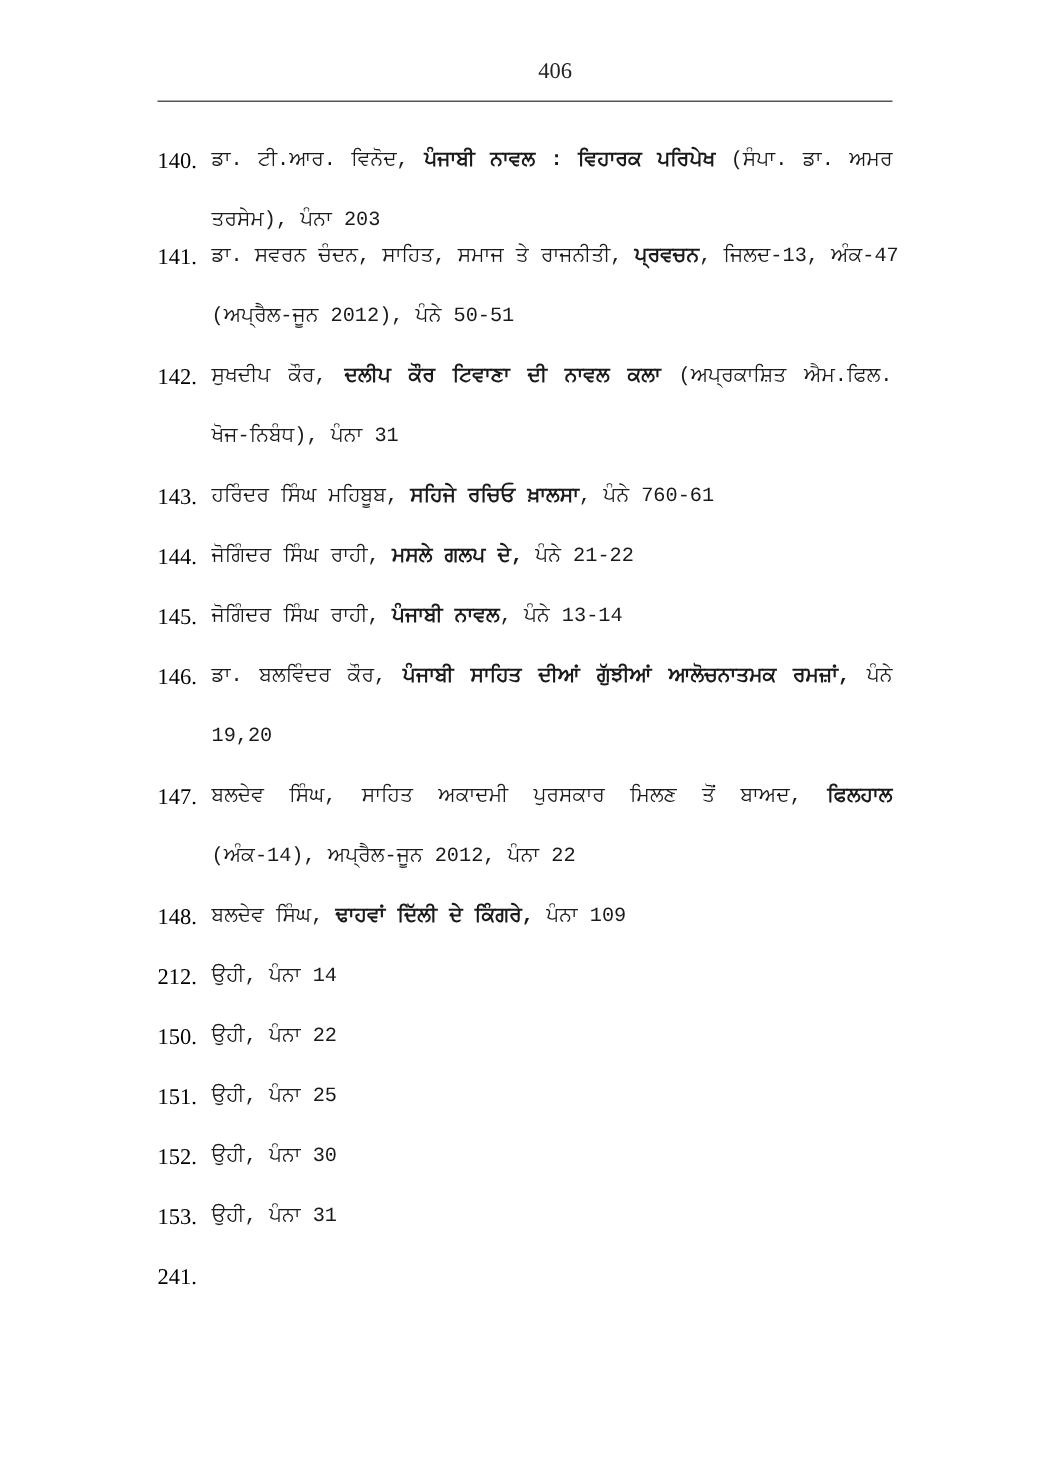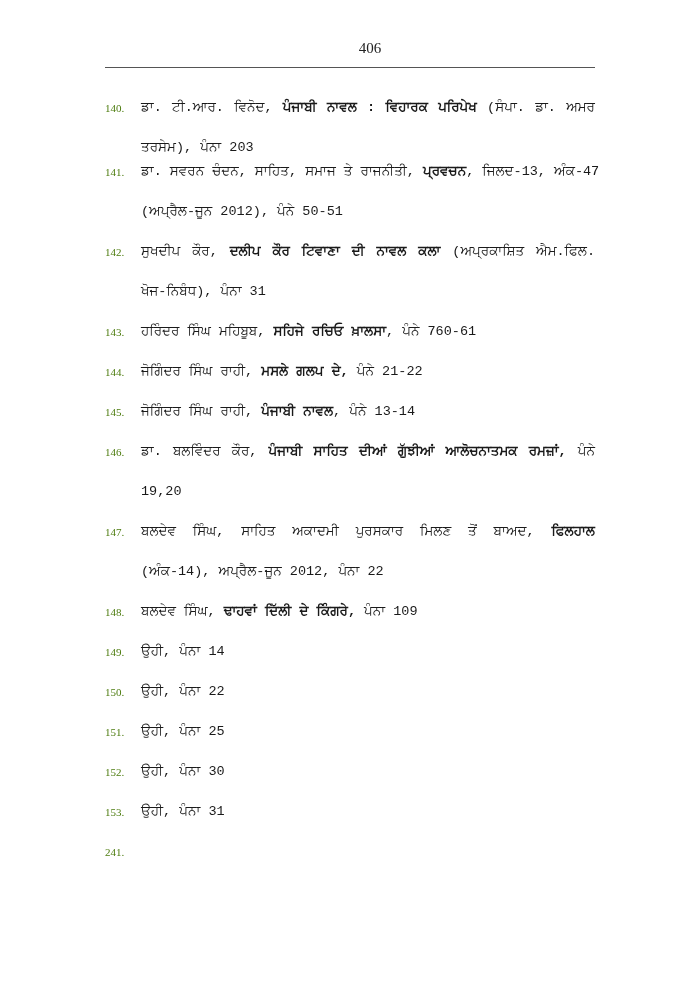--- a/index.html
+++ b/index.html
@@ -5,21 +5,21 @@
   html, body { margin:0; padding:0; background:#ffffff; }
   body { width:700px; height:989px; position:relative; overflow:hidden;
          font-family:"DejaVu Sans", "Liberation Sans", sans-serif; color:#1a1a1a; }
   .page-number { position:absolute; top:40px; left:0; width:700px; text-align:center;
          font-family:"Liberation Serif", "DejaVu Serif", serif; font-size:15px; color:#222;padding-left:20px; }
   .rule { position:absolute; top:67px; left:105px; width:490px; height:0;
           border-top:1px solid #555; }
   .notes { position:absolute; left:105px; top:0; width:490px; }
   .note { position:absolute; left:0; width:490px; font-size:13.5px; line-height:40px; }
   .num { position:absolute; left:0; font-family:"Liberation Serif", "DejaVu Serif", serif;
-         font-size:11px; color:#4d7c0f; }
+         font-size:15px; color:#000000; }
   .body { position:absolute; left:36px; width:454px; }
   .line { white-space:nowrap; display:block; height:40px; text-align:justify; text-align-last:justify;font-family:Liberation Mono, monospace; }
   .line.last { text-align-last:left; }
   .b { font-weight:bold; }
 </style>
 </head>
 <body>
 
 <div class="page-number">406</div>
 <div class="rule"></div>
@@ -77,21 +77,21 @@
         <span class="line last"><span>(ਅੰਕ-14), ਅਪ੍ਰੈਲ-ਜੂਨ 2012, ਪੰਨਾ 22</span></span>
       </div>
     </div>
     <div class="note" style="top: 592px;">
       <span class="num">148.</span>
       <div class="body">
         <span class="line last"><span>ਬਲਦੇਵ ਸਿੰਘ, </span><span class="b">ਢਾਹਵਾਂ ਦਿੱਲੀ ਦੇ ਕਿੰਗਰੇ,</span><span> ਪੰਨਾ 109</span></span>
       </div>
     </div>
     <div class="note" style="top: 632px;">
-      <span class="num">149.</span>
+      <span class="num">212.</span>
       <div class="body">
         <span class="line last"><span>ਉਹੀ, ਪੰਨਾ 14</span></span>
       </div>
     </div>
     <div class="note" style="top: 672px;">
       <span class="num">150.</span>
       <div class="body">
         <span class="line last"><span>ਉਹੀ, ਪੰਨਾ 22</span></span>
       </div>
     </div>

